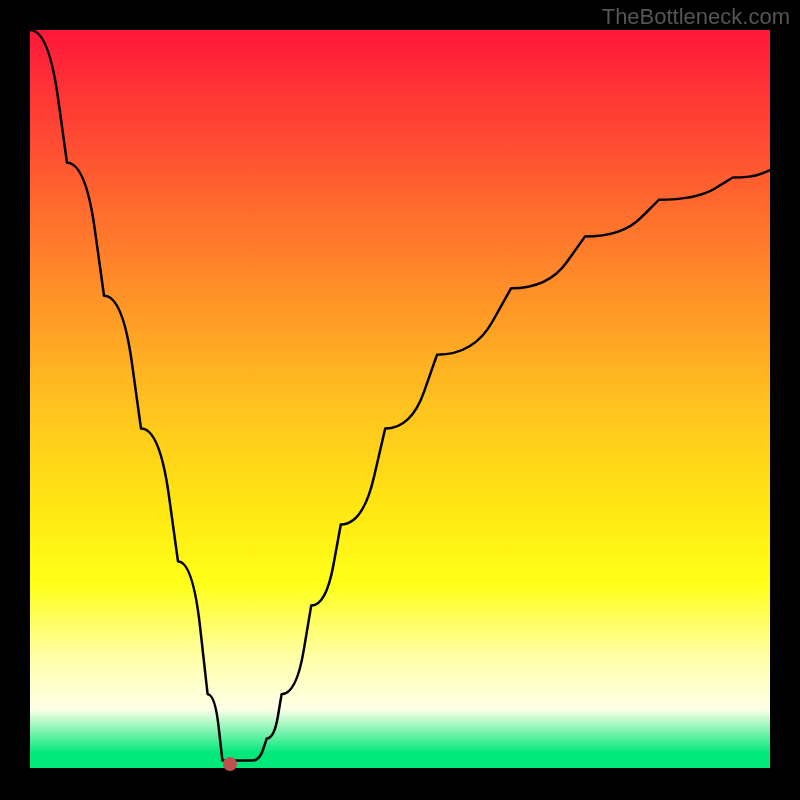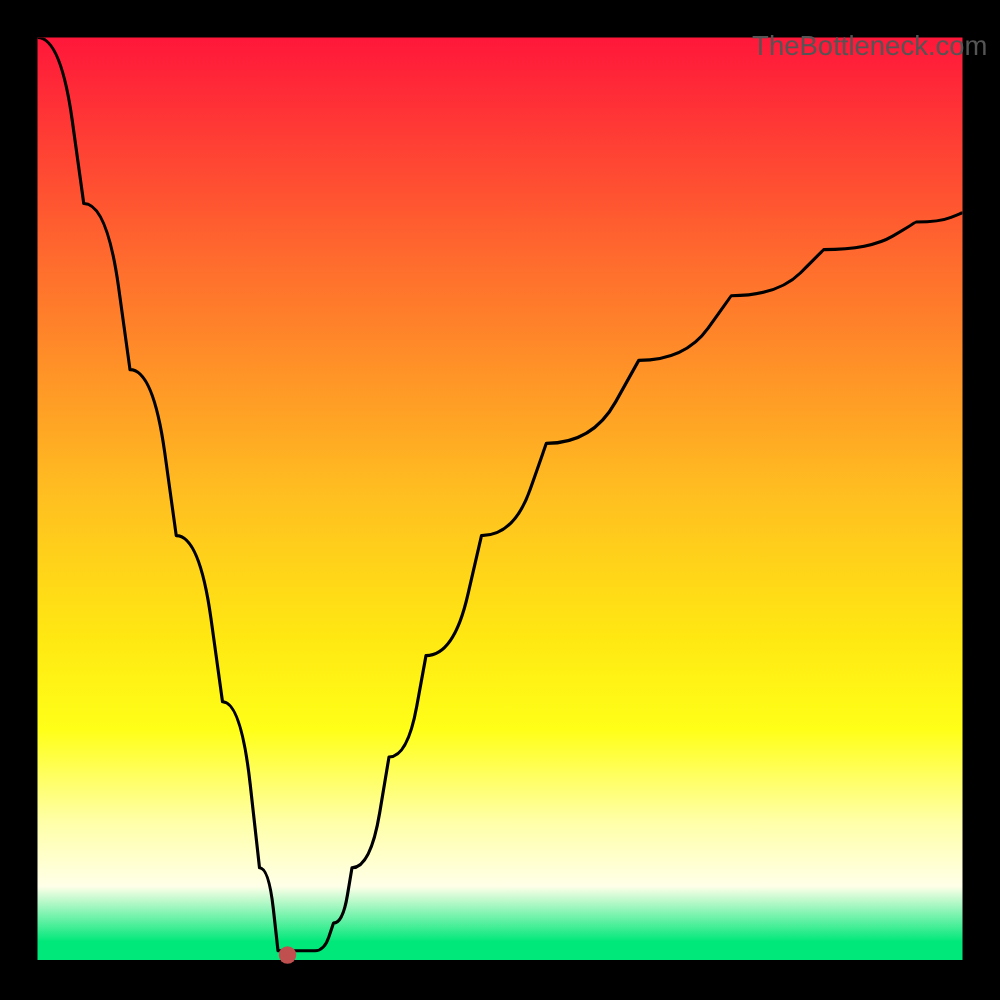--- a/index.html
+++ b/index.html
@@ -18,21 +18,20 @@
     background: #000;
   }
   .watermark {
     position: absolute;
     top: 4px;
     right: 10px;
     color: #555;
     font-size: 22px;
     font-family: Arial, sans-serif;
     z-index: 10;
-    margin-top: 20px;
   }
   .plot-area {
     position: absolute;
     left: 30px;
     top: 30px;
     width: 740px;
     height: 738px;
     background: linear-gradient(to bottom,
       #ff173a 0%,
       #ff6e2d 25%,

